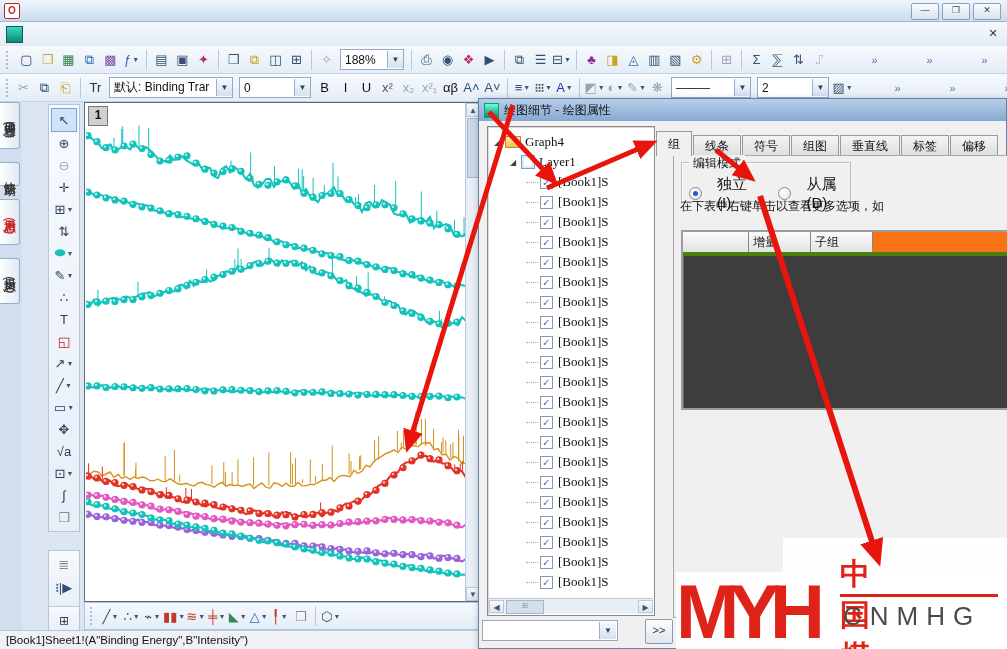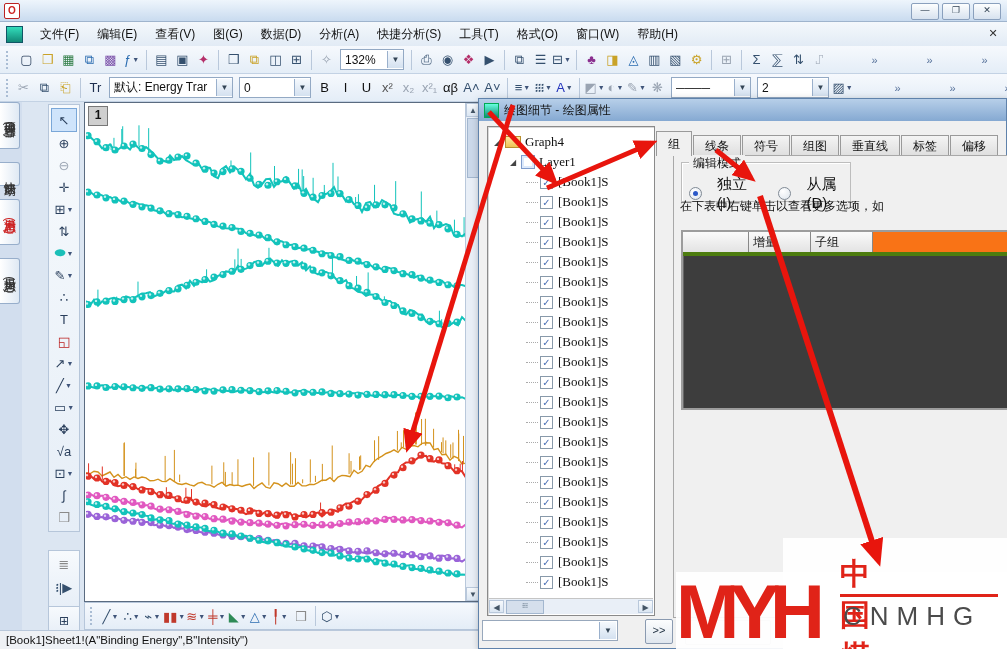--- a/index.html
+++ b/index.html
@@ -97,33 +97,20 @@
     <span class="app-icon">O</span>
     <span class="winbtns" id="winbtns">
         <span class="winbtn">—</span>
         <span class="winbtn">❐</span>
         <span class="winbtn">✕</span>
       </span>
   </div>
 
   <div class="abs menubar">
     <span class="doc-icon"></span>
-    <span id="menubar" style="display:flex;">
-        <span class="menu-item">文件(F)</span>
-        <span class="menu-item">编辑(E)</span>
-        <span class="menu-item">查看(V)</span>
-        <span class="menu-item">图(G)</span>
-        <span class="menu-item">数据(D)</span>
-        <span class="menu-item">分析(A)</span>
-        <span class="menu-item">快捷分析(S)</span>
-        <span class="menu-item">工具(T)</span>
-        <span class="menu-item">格式(O)</span>
-        <span class="menu-item">窗口(W)</span>
-        <span class="menu-item">帮助(H)</span>
-      </span>
     <span class="menu-close">✕</span>
   </div>
 
   <div class="abs toolbar" style="top:46px;">
       <span class="grip"></span>
       <span id="toolbar1" style="display:flex;align-items:center;">
         <span class="tbtn">
           <span>▢</span>
         </span>
         <span class="tbtn">
@@ -163,21 +150,21 @@
           <span style="color: rgb(53, 80, 110);">◫</span>
         </span>
         <span class="tbtn">
           <span style="color: rgb(53, 80, 110);">⊞</span>
         </span>
         <span class="tsep"></span>
         <span class="tbtn">
           <span style="color: rgb(154, 164, 178);">✧</span>
         </span>
         <span class="combo" style="width: 58px;">
-          <span class="cval">132%</span>
+          <span class="cval">188%</span>
           <span class="carr">▼</span>
         </span>
         <span class="tsep"></span>
         <span class="tbtn">
           <span style="color: rgb(53, 80, 110);">⎙</span>
         </span>
         <span class="tbtn">
           <span style="color: rgb(53, 80, 110);">◉</span>
         </span>
         <span class="tbtn">
@@ -254,21 +241,21 @@
           <span style="color: rgb(53, 80, 110);">⧉</span>
         </span>
         <span class="tbtn">
           <span style="color: rgb(201, 162, 39);">⎗</span>
         </span>
         <span class="tsep"></span>
         <span class="tbtn">
           <span style="color: rgb(32, 48, 80);">Tr</span>
         </span>
         <span class="combo" style="width: 118px;">
-          <span class="cval">默认: Energy Trar</span>
+          <span class="cval">默认: Binding Trar</span>
           <span class="carr">▼</span>
         </span>
         <span class="combo" style="width: 66px;">
           <span class="cval">0</span>
           <span class="carr">▼</span>
         </span>
         <span class="tbtn">
           <span style="color: rgb(17, 17, 17);">B</span>
         </span>
         <span class="tbtn">

